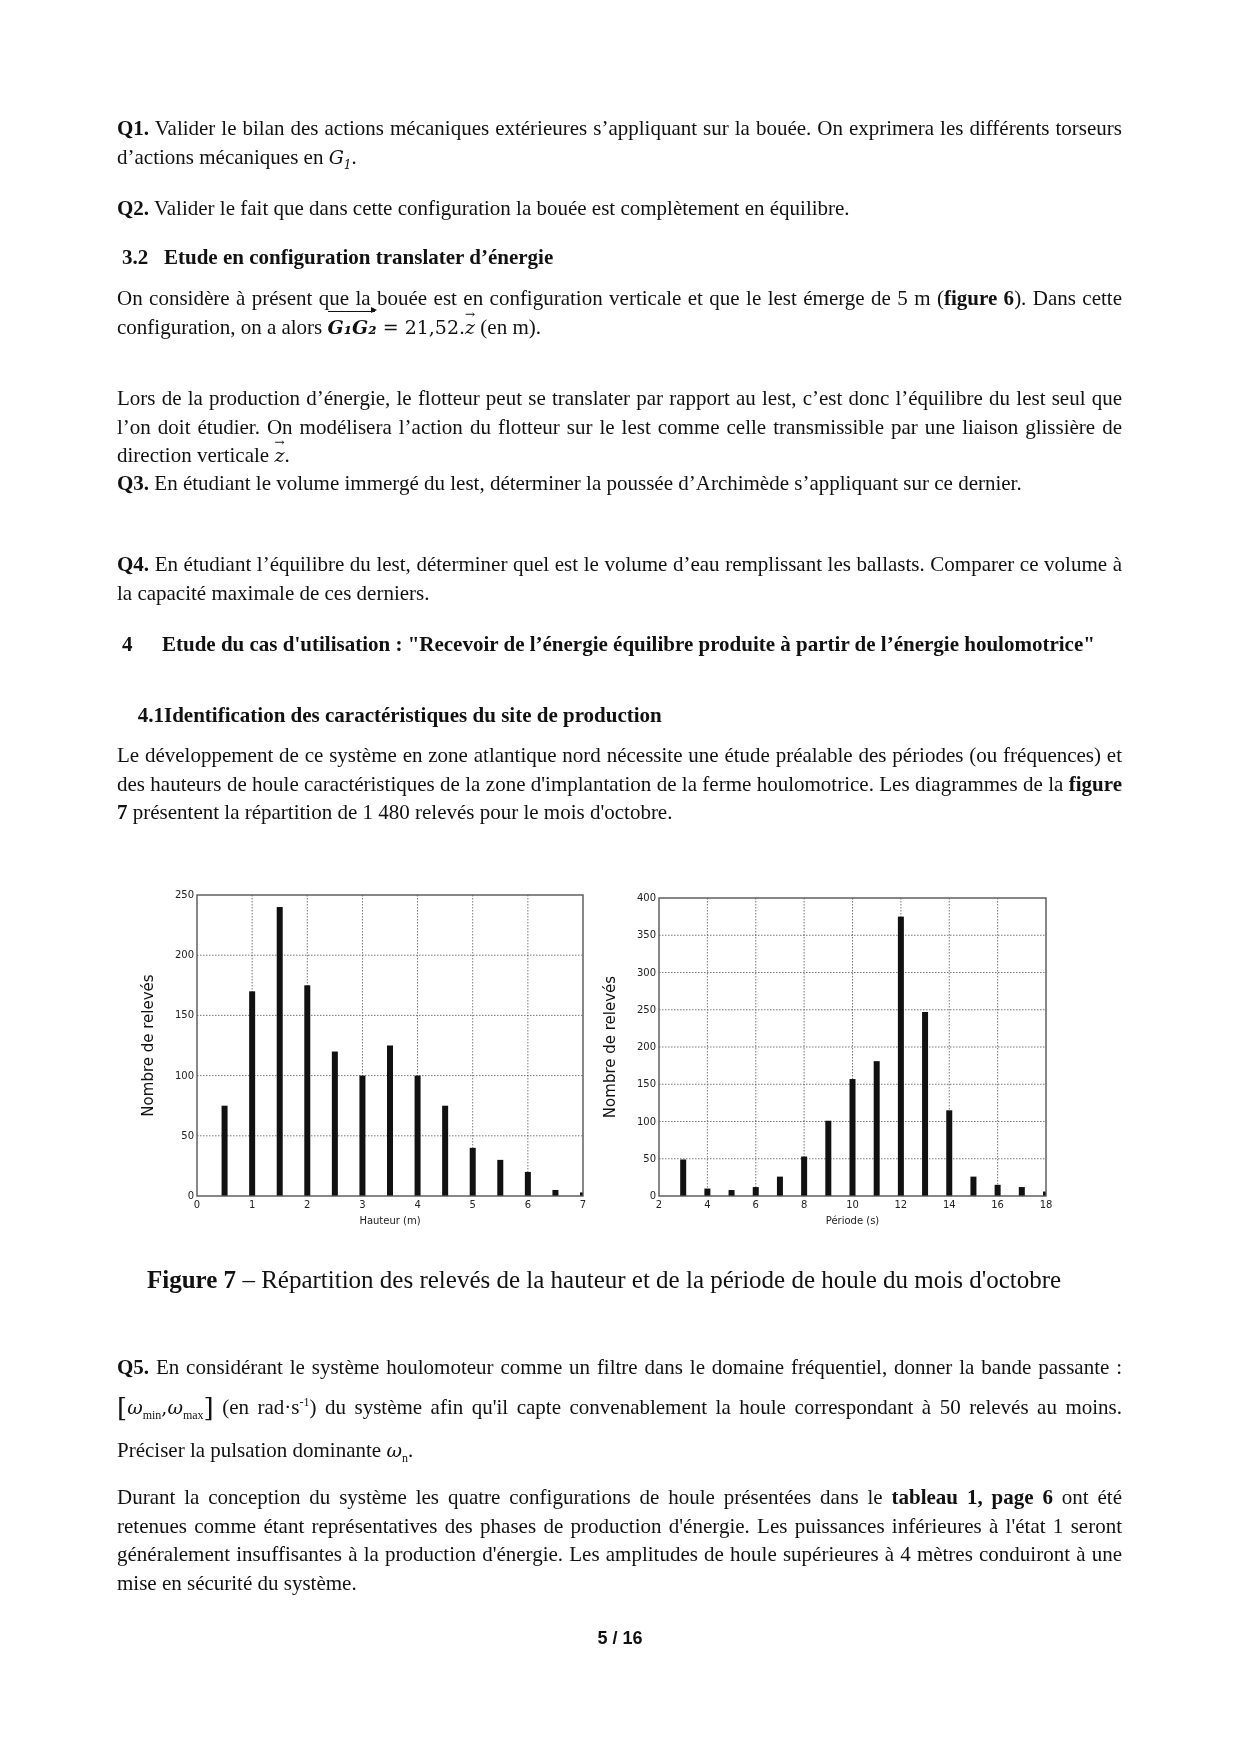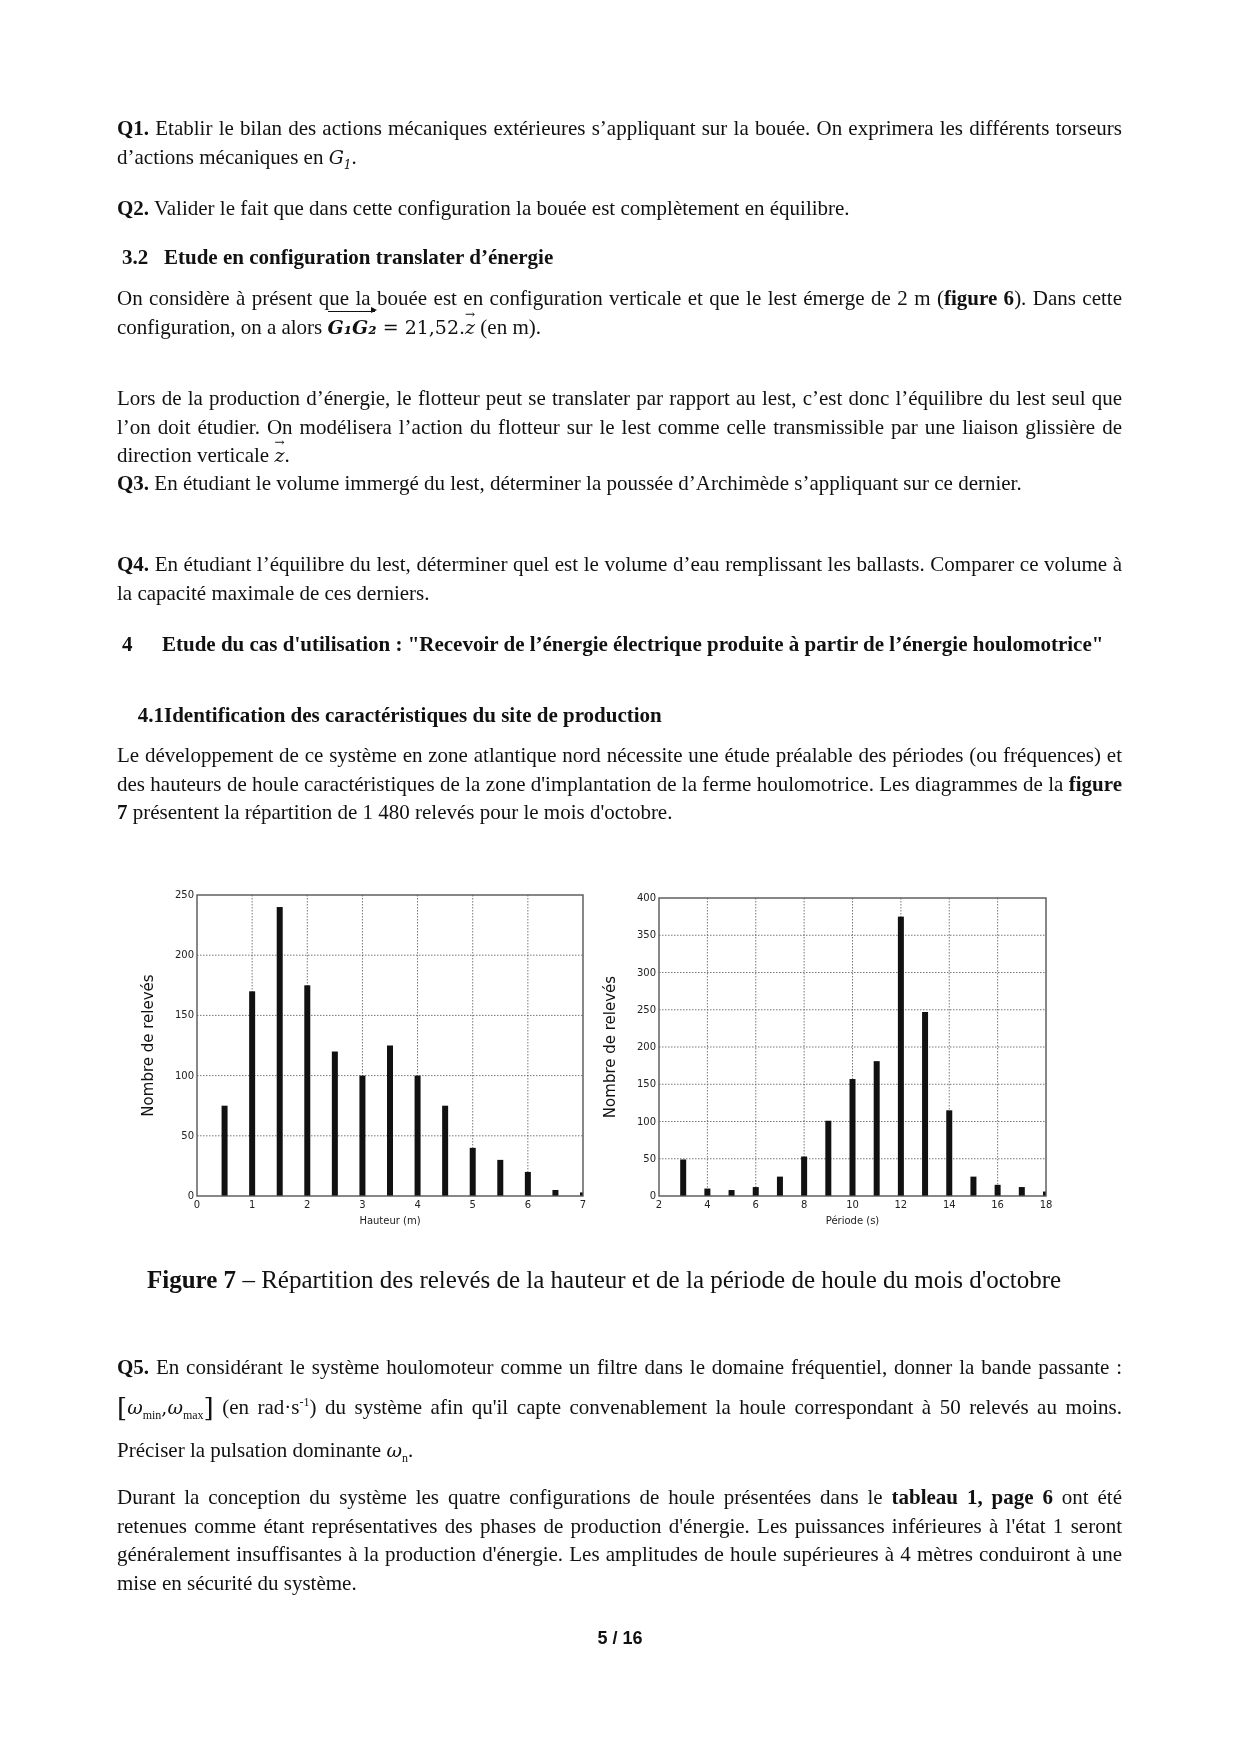--- a/index.html
+++ b/index.html
@@ -24,37 +24,37 @@
   .ylab { font-family:"DejaVu Sans", sans-serif; font-size:15px; fill:#111; }
   .caption { position:absolute; left:147px; top:1266px; font-size:25px; line-height:28px; margin:0; }
   .footer { position:absolute; left:0; width:1240px; top:1628px; text-align:center; font-family:"Liberation Sans", sans-serif; font-weight:bold; font-size:18px; }
   .br { font-family:"DejaVu Serif", serif; font-size:26px; vertical-align:-3px; }
   sub { font-size:12px; }
   sup { font-size:12px; }
 </style>
 </head>
 <body>
 
-<p class="p" style="top:114px;"><span class="q">Q1.</span><span> Etablir le bilan des actions mécaniques extérieures s’appliquant sur la bouée. On exprimera les différents torseurs d’actions mécaniques en </span><span class="math">G</span><sub class="math" style="font-size:12px;">1</sub><span>.</span></p>
+<p class="p" style="top:114px;"><span class="q">Q1.</span><span> Valider le bilan des actions mécaniques extérieures s’appliquant sur la bouée. On exprimera les différents torseurs d’actions mécaniques en </span><span class="math">G</span><sub class="math" style="font-size:12px;">1</sub><span>.</span></p>
 
 <p class="p" style="top:194px;"><span class="q">Q2.</span><span> Valider le fait que dans cette configuration la bouée est complètement en équilibre.</span></p>
 
 <p class="h" style="left:122px; top:243px;"><span class="num">3.2</span><span>Etude en configuration translater d’énergie</span></p>
 
-<p class="p" style="top:284px;"><span>On considère à présent que la bouée est en configuration verticale et que le lest émerge de 2 m (</span><b>figure 6</b><span>). Dans cette configuration, on a alors </span><span class="math vec">G₁G₂</span><span class="math" style="font-style:normal;"> = 21,52.</span><span class="math zvec">z</span><span> (en m).</span></p>
+<p class="p" style="top:284px;"><span>On considère à présent que la bouée est en configuration verticale et que le lest émerge de 5 m (</span><b>figure 6</b><span>). Dans cette configuration, on a alors </span><span class="math vec">G₁G₂</span><span class="math" style="font-style:normal;"> = 21,52.</span><span class="math zvec">z</span><span> (en m).</span></p>
 
 <p class="p" style="top:384px;"><span>Lors de la production d’énergie, le flotteur peut se translater par rapport au lest, c’est donc l’équilibre du lest seul que l’on doit étudier. On modélisera l’action du flotteur sur le lest comme celle transmissible par une liaison glissière de direction verticale </span><span class="math zvec">z</span><span>.</span></p>
 
 <p class="p" style="top:469px;"><span class="q">Q3.</span><span> En étudiant le volume immergé du lest, déterminer la poussée d’Archimède s’appliquant sur ce dernier.</span></p>
 
 <p class="p" style="top:550px;"><span class="q">Q4.</span><span> En étudiant l’équilibre du lest, déterminer quel est le volume d’eau remplissant les ballasts. Comparer ce volume à la capacité maximale de ces derniers.</span></p>
 
 <div class="h" style="left:122px; top:630px; width:1000px; display:flex;">
   <span style="flex:0 0 40px;">4</span>
-  <span style="flex:1;">Etude du cas d'utilisation : "Recevoir de l’énergie électrique produite à partir de l’énergie houlomotrice"</span>
+  <span style="flex:1;">Etude du cas d'utilisation : "Recevoir de l’énergie équilibre produite à partir de l’énergie houlomotrice"</span>
 </div>
 
 <p class="h" style="left:122px; top:701px;text-align:right;"><span class="num">4.1</span><span>Identification des caractéristiques du site de production</span></p>
 
 <p class="p" style="top:741px;"><span>Le développement de ce système en zone atlantique nord nécessite une étude préalable des périodes (ou fréquences) et des hauteurs de houle caractéristiques de la zone d'implantation de la ferme houlomotrice. Les diagrammes de la </span><b>figure 7</b><span> présentent la répartition de 1 480 relevés pour le mois d'octobre.</span></p>
 
 <div class="chart" style="left:130px; top:880px;">
   <svg id="chart0" width="470" height="360">
       <line x1="67" x2="453" y1="255.8" y2="255.8" stroke="#555" stroke-width="0.8" stroke-dasharray="1.5,1.5"></line>
       <line x1="67" x2="453" y1="195.6" y2="195.6" stroke="#555" stroke-width="0.8" stroke-dasharray="1.5,1.5"></line>

